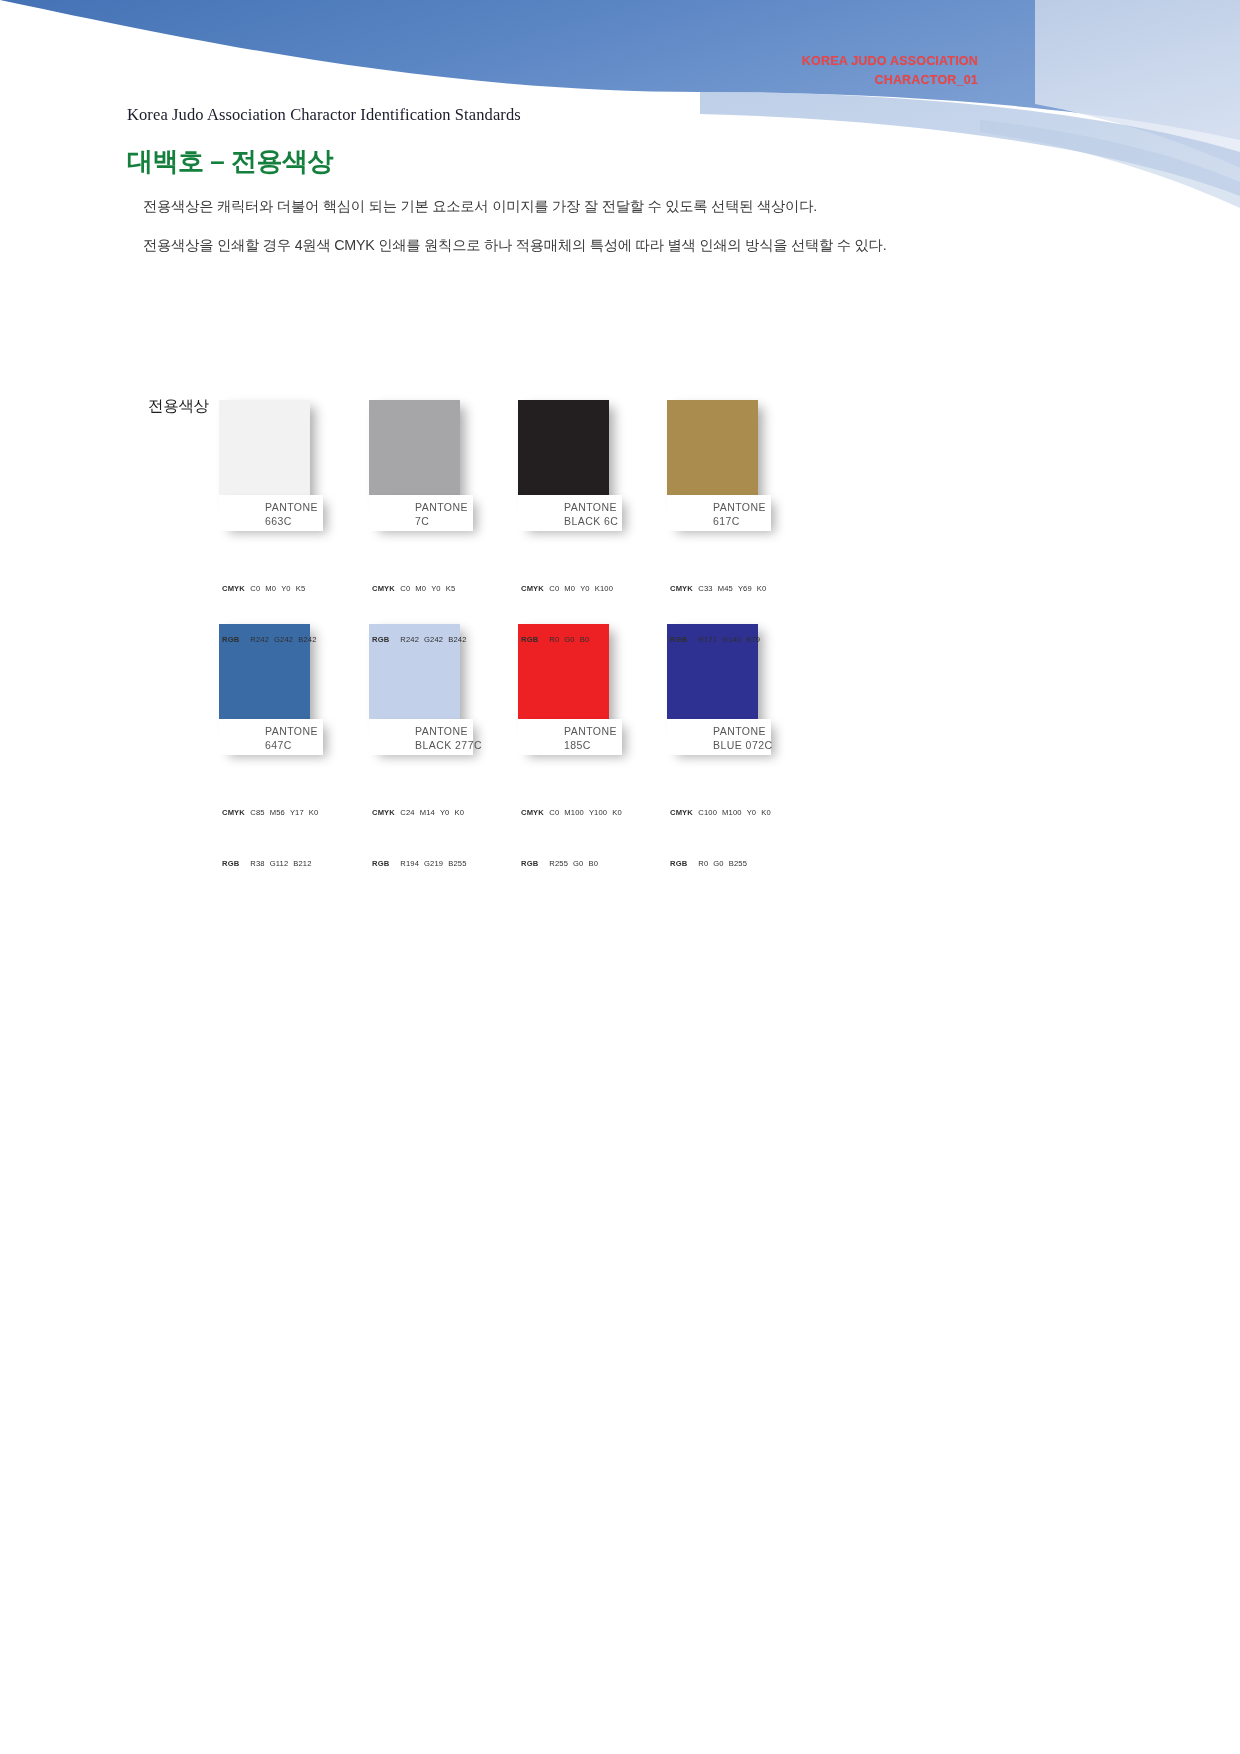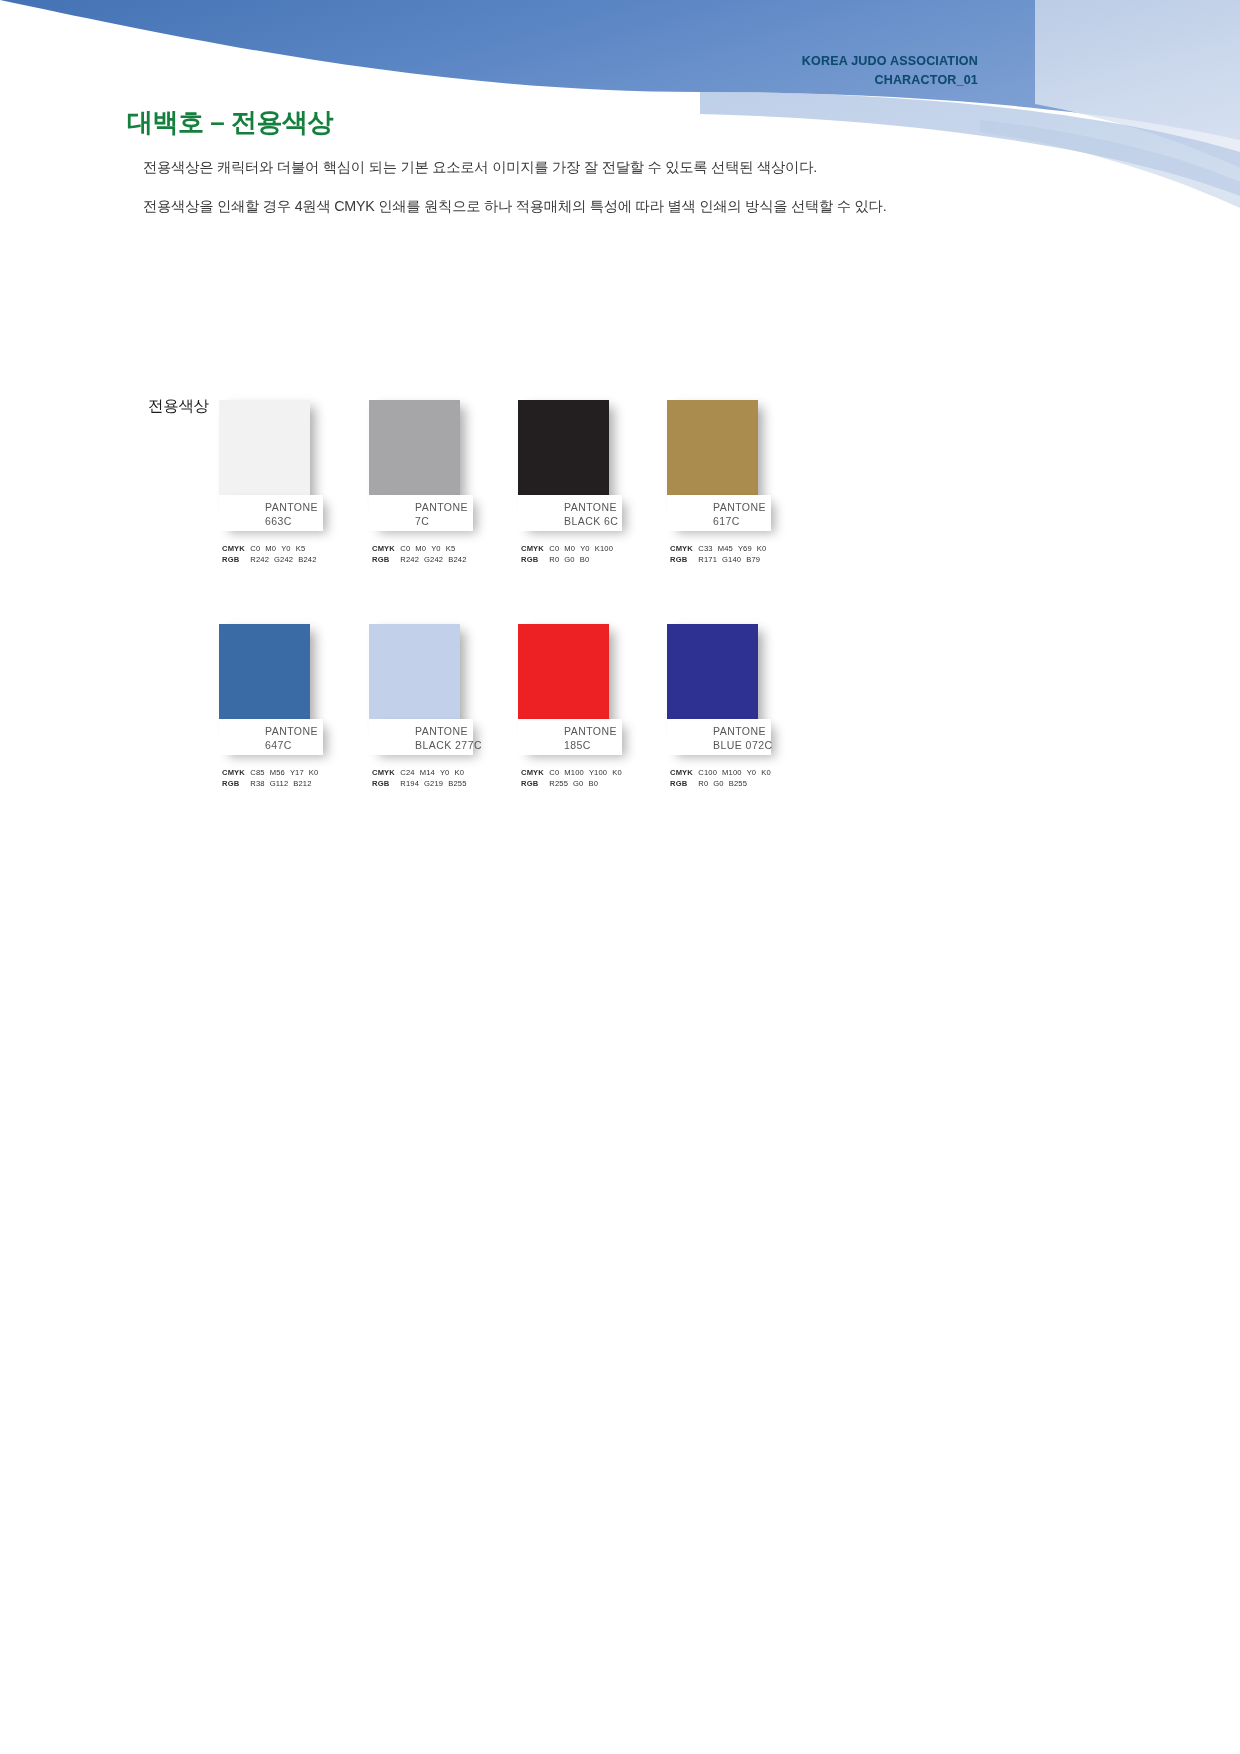--- a/index.html
+++ b/index.html
@@ -23,21 +23,21 @@
     height: 215px;
     overflow: hidden;
   }
   #header-band svg { display: block; }
 
   #header-titles {
     position: absolute;
     top: 52px;
     right: 262px;
     text-align: right;
-    color: #0c4a6e;
+    color: #ef4444;
     font-size: 12.5px;
     font-weight: bold;
     letter-spacing: 0.2px;
     line-height: 1.55;
     z-index: 5;
     text-shadow: 0 0 1px rgba(0,0,0,.12);
   }
 
   
   #doc-head {
@@ -146,20 +146,21 @@
     line-height: 1.45;
     letter-spacing: .15px;
     white-space: nowrap;
     z-index: 3;
   }
   .specs .row { display: block; }
   .specs .key {
     display: inline-block;
     font-weight: bold;
     width: 26px;
+    margin-top: 40px;
   }
   .specs .val { display: inline-block; }
   .specs .val span { margin-right: 5px; }
 </style>
 </head>
 <body>
 
 <div id="header-band">
   <svg width="1240" height="215" viewBox="0 0 1240 215" xmlns="http://www.w3.org/2000/svg">
     <defs>
@@ -189,20 +190,21 @@
     <path d="M980,120 C1090,132 1180,156 1240,182 L1240,208 C1170,176 1080,146 980,132 Z" fill="#b8c9e4" opacity="0.5"></path>
   </svg>
 
   <div id="header-titles">
     <div>KOREA JUDO ASSOCIATION</div>
     <div>CHARACTOR_01</div>
   </div>
 </div>
 
 <div id="doc-head">
+  <p id="doc-standards-line">Korea Judo Association Charactor Identification Standards</p>
   <h1 id="page-title">대백호 – 전용색상</h1>
   <p class="desc-line">전용색상은 캐릭터와 더불어 핵심이 되는 기본 요소로서 이미지를 가장 잘 전달할 수 있도록 선택된 색상이다.</p>
   <p class="desc-line">전용색상을 인쇄할 경우 4원색 CMYK 인쇄를 원칙으로 하나 적용매체의 특성에 따라 별색 인쇄의 방식을 선택할 수 있다.</p>
 </div>
 
 <div id="palette-section">
 
   <div id="palette-label">전용색상</div>
 
   <div class="swatch-row" id="swatch-row-1">

